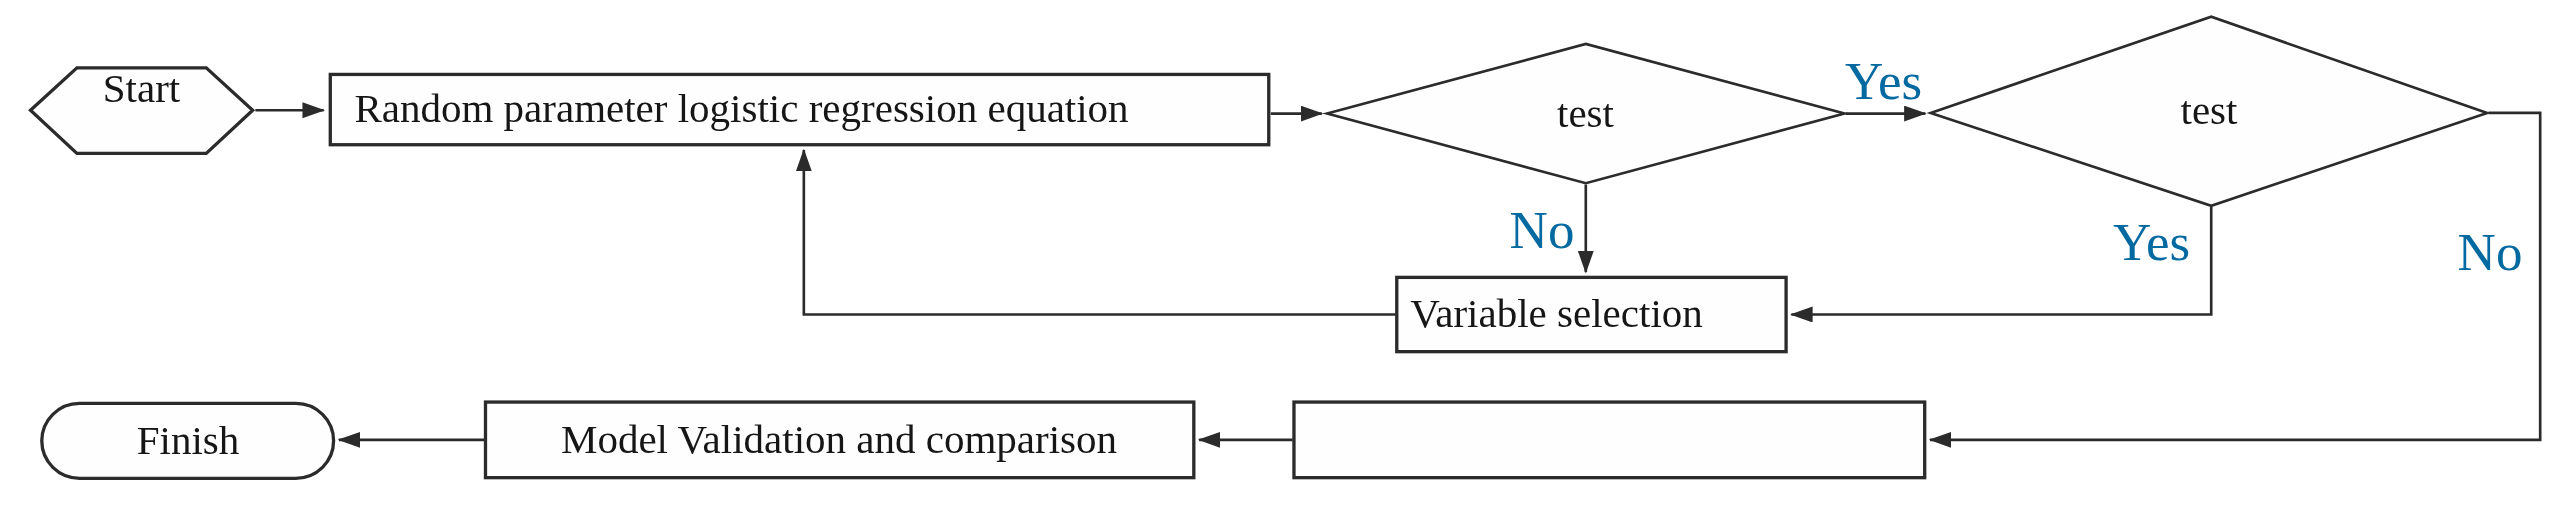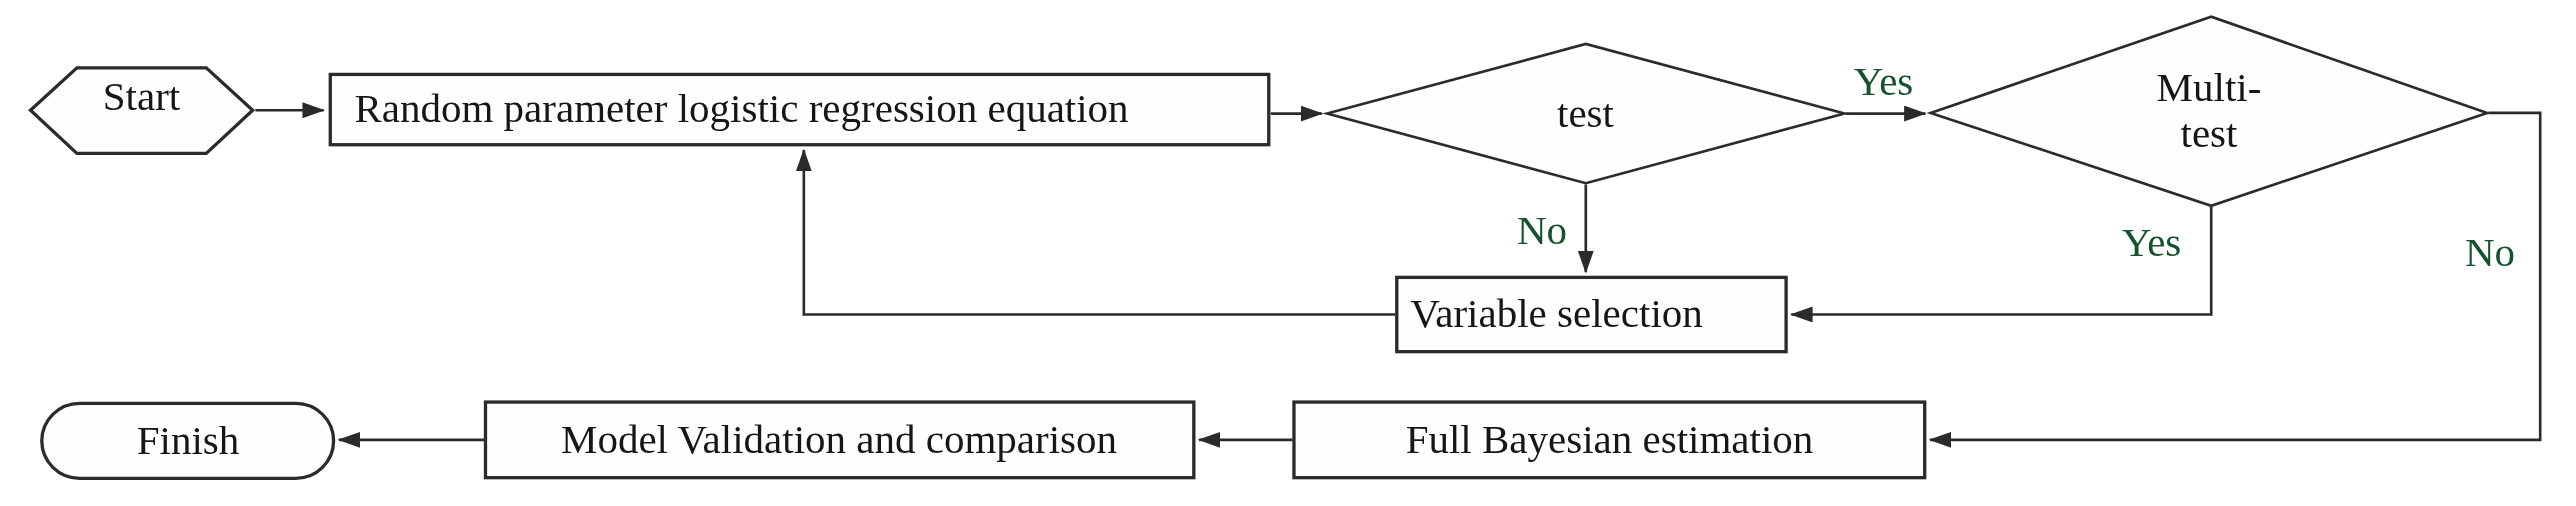--- a/index.html
+++ b/index.html
@@ -24,22 +24,22 @@
     line-height: 1.12;
     white-space: nowrap;
     color: #161616;
   }
   .lbl .line { display: block; }
   .edge-lbl {
     position: absolute;
     display: flex;
     align-items: center;
     justify-content: center;
-    font-size: 41px;
-    color: #14532d;
+    font-size: 53px;
+    color: #0369a1;
   }
 </style>
 </head>
 <body>
 
 <div class="canvas">
 
   <svg width="2576" height="507" viewBox="0 0 3884 764">
     <defs>
       <marker id="arrow" markerUnits="userSpaceOnUse" markerWidth="36" markerHeight="26" refX="32" refY="12" orient="auto">
@@ -60,44 +60,42 @@
     <polygon points="46,166 116,102 311,102 381,166 311,231 116,231" fill="#fefefe" stroke="#2b2b2b" stroke-width="5"></polygon>
     <rect x="498" y="112" width="1415" height="106" fill="#fefefe" stroke="#2b2b2b" stroke-width="5"></rect>
     <polygon points="2001,171 2391,66 2781,171 2391,276" fill="#fefefe" stroke="#2b2b2b" stroke-width="4"></polygon>
     <polygon points="2911,170 3334,25 3750,170 3334,310" fill="#fefefe" stroke="#2b2b2b" stroke-width="4"></polygon>
     <rect x="2106" y="418" width="587" height="112" fill="#fefefe" stroke="#2b2b2b" stroke-width="5"></rect>
     <rect x="63" y="608" width="440" height="113" rx="57" ry="57" fill="#fefefe" stroke="#2b2b2b" stroke-width="5"></rect>
     <rect x="732" y="606" width="1068" height="114" fill="#fefefe" stroke="#2b2b2b" stroke-width="5"></rect>
     <rect x="1951" y="606" width="951" height="114" fill="#fefefe" stroke="#2b2b2b" stroke-width="5"></rect>
   </svg>
 
-  <div class="lbl" style="left:30.5px; top:60px; width:222px; height:74px;">Start</div>
+  <div class="lbl" style="left:30.5px; top:52px; width:222px; height:74px;">Start</div>
 
   <div class="lbl" style="left:330px; top:74px; width:823px; height:70px;">Random parameter logistic regression equation</div>
 
   <div class="lbl" style="left:1327px; top:44px; width:517px; height:139px;">
     <div>
       <span class="line">test</span>
     </div>
   </div>
 
   <div class="lbl" style="left:1931px; top:16.6px; width:556px; height:189px;">
     <div>
-      <span class="line">Multi-</span>
       <span class="line">test</span>
     </div>
   </div>
 
   <div class="lbl" style="left:1397px; top:277px; width:319px; height:74px;">Variable selection</div>
 
   <div class="lbl" style="left:42px; top:403px; width:292px; height:75px;">Finish</div>
 
   <div class="lbl" style="left:485px; top:402px; width:708px; height:76px;">Model Validation and comparison</div>
 
-  <div class="lbl" style="left:1294px; top:402px; width:631px; height:76px;">Full Bayesian estimation</div>
 
   <div class="edge-lbl" style="left:1837px; top:58px; width:93px; height:46px;">Yes</div>
 
   <div class="edge-lbl" style="left:1502px; top:207px; width:80px; height:46px;">No</div>
 
   <div class="edge-lbl" style="left:2102px; top:219px; width:99px; height:46px;">Yes</div>
 
   <div class="edge-lbl" style="left:2447px; top:229px; width:86px; height:46px;">No</div>
 
 </div>

